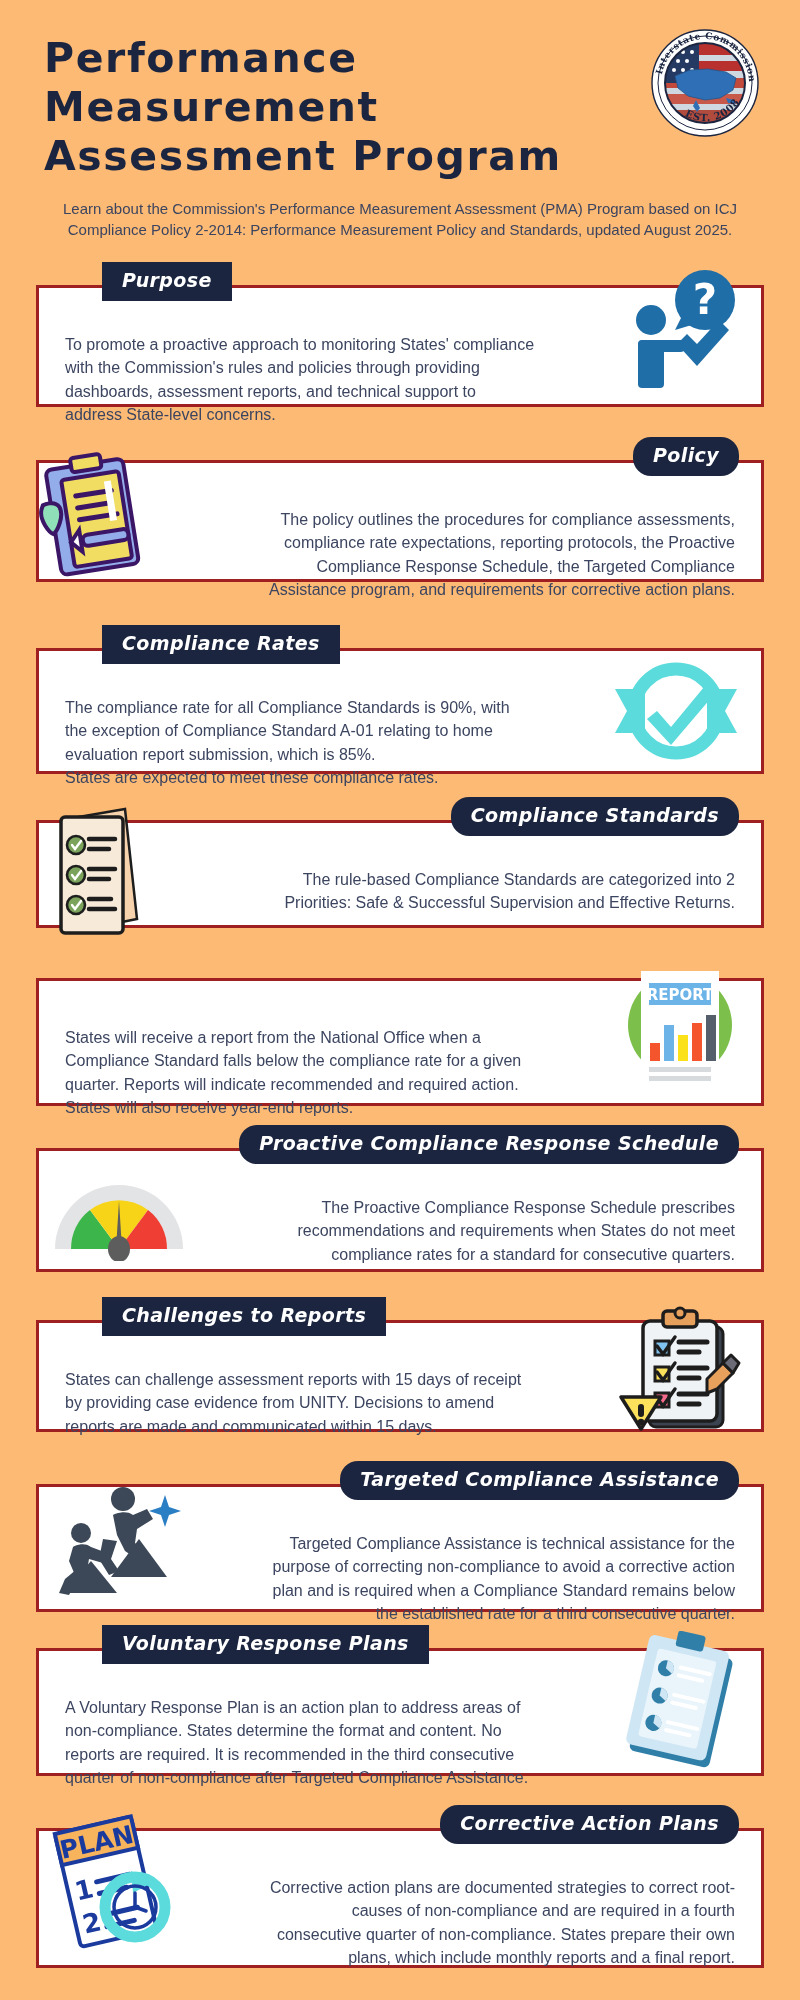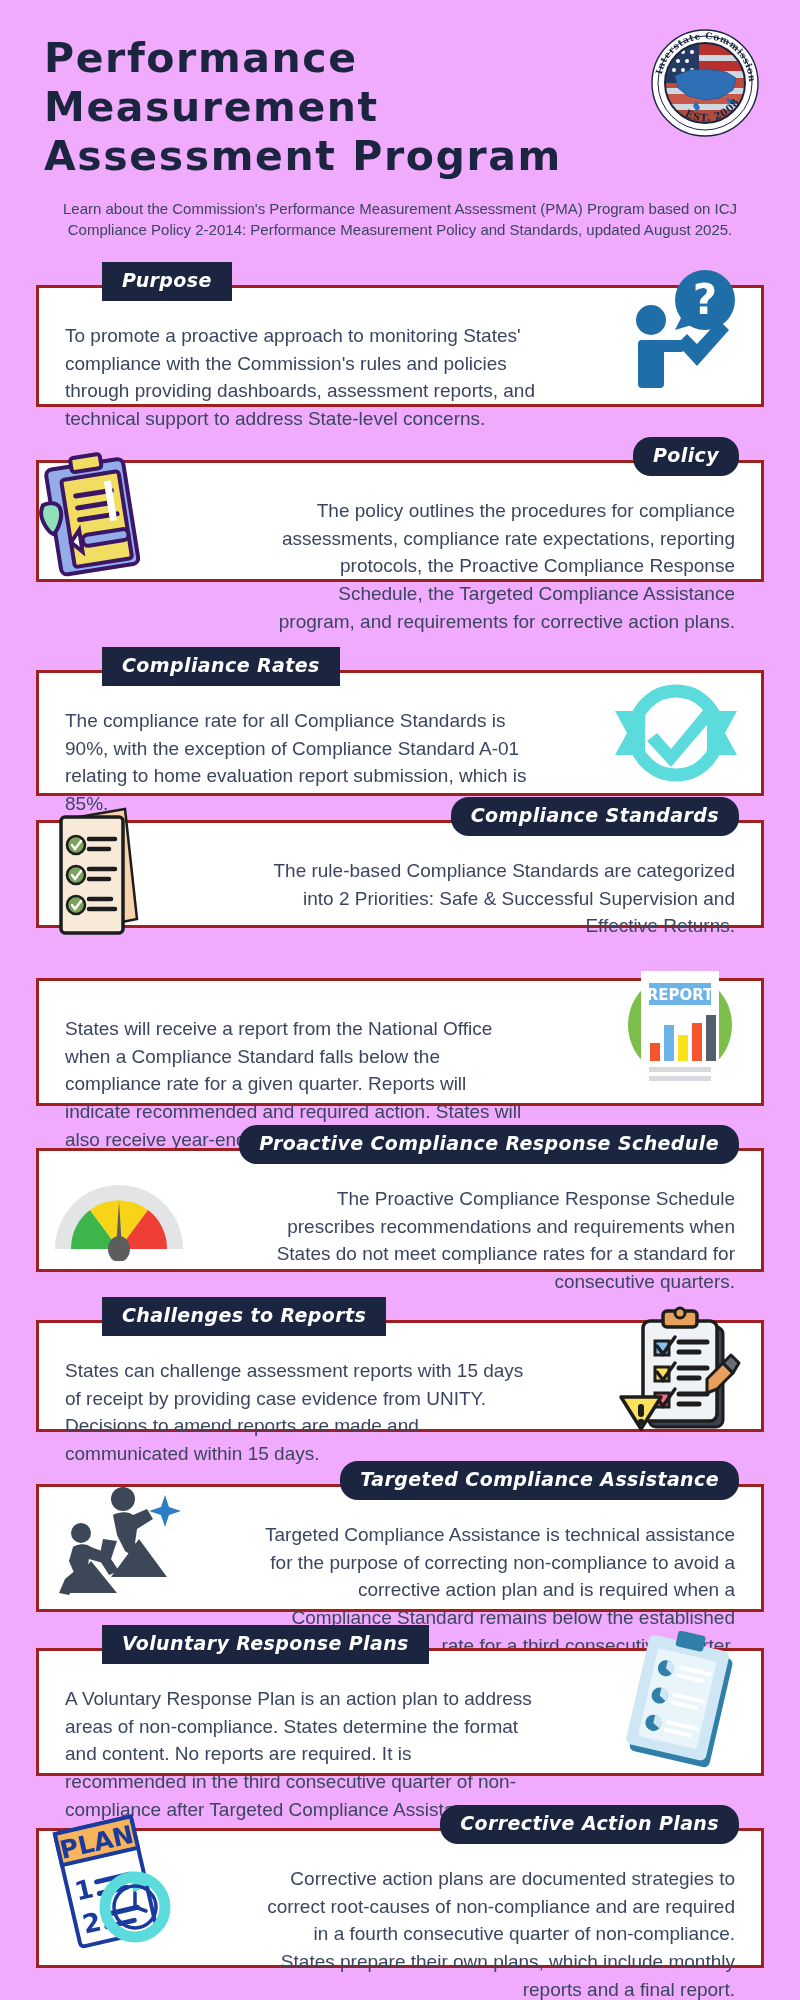--- a/index.html
+++ b/index.html
@@ -7,21 +7,21 @@
     width: 800px;
     height: 2000px;
     background: #ffffff;
     font-family: "Liberation Sans", sans-serif;
     overflow: hidden;
   }
   .page {
     position: relative;
     width: 800px;
     height: 2000px;
-    background: #f0abfc;
+    background: #fdba74;
   }
 
   
   .header {
     position: relative;
     padding: 34px 40px 0 44px;
     height: 195px;
   }
   .title {
     font-family: "DejaVu Sans", sans-serif;
@@ -74,24 +74,25 @@
     line-height: 1;
     z-index: 5;
     margin-left: 41px;
   }
   .tag.left  { left: 22px; }
   .tag.right { right: 22px; border-radius: 18px; }
 
   .body {
     position: relative;
     padding: 34px 26px 22px 26px;
-    font-size: 19px;
+    font-size: 16px;
     line-height: 1.46;
     color: #3c4560;
     min-height: 110px;
+    margin-top: 11px;
   }
   .body.txt-left  { text-align: left; }
   .body.txt-right { text-align: right; padding-left: 46px; }
   .body p { max-width: 470px; }
   .body.txt-right p { margin-left: auto; }
 
   .art {
     position: absolute;
     pointer-events: none;
   }
@@ -200,21 +201,21 @@
           </g>
           <rect x="78" y="34" width="7" height="40" fill="#ffffff"></rect>
           <rect x="48" y="84" width="46" height="11" rx="5" fill="#93acea" stroke="#3b1566" stroke-width="4"></rect>
           <path d="M46 78 L36 89 L46 100 Z" fill="#ffffff" stroke="#3b1566" stroke-width="4"></path>
           <path d="M14 48 C14 48 26 44 30 52 C34 62 24 76 20 78 C16 76 8 62 12 52 Z" fill="#8fe0b8" stroke="#3b1566" stroke-width="4"></path>
         </g>
       </svg>
     </div>
   </div>
 
-  <div class="section" style="top:670px;height:126px;">
+  <div class="section" style="top:648px;height:126px;">
     <div class="tag left">Compliance Rates</div>
     <div class="body txt-left">
       <p style="white-space:pre-line">The compliance rate for all Compliance Standards is 90%, with the exception of Compliance Standard A-01 relating to home evaluation report submission, which is 85%.
 States are expected to meet these compliance rates.</p>
     </div>
     <div class="art check-badge">
       <svg viewBox="0 0 126 104" width="126" height="104">
         <path d="M2 30 L32 30 L32 74 L2 74 L14 52 Z" fill="#5bdbdb"></path>
         <path d="M124 30 L94 30 L94 74 L124 74 L112 52 Z" fill="#5bdbdb"></path>
         <circle cx="63" cy="52" r="42" fill="none" stroke="#5bdbdb" stroke-width="13"></circle>

